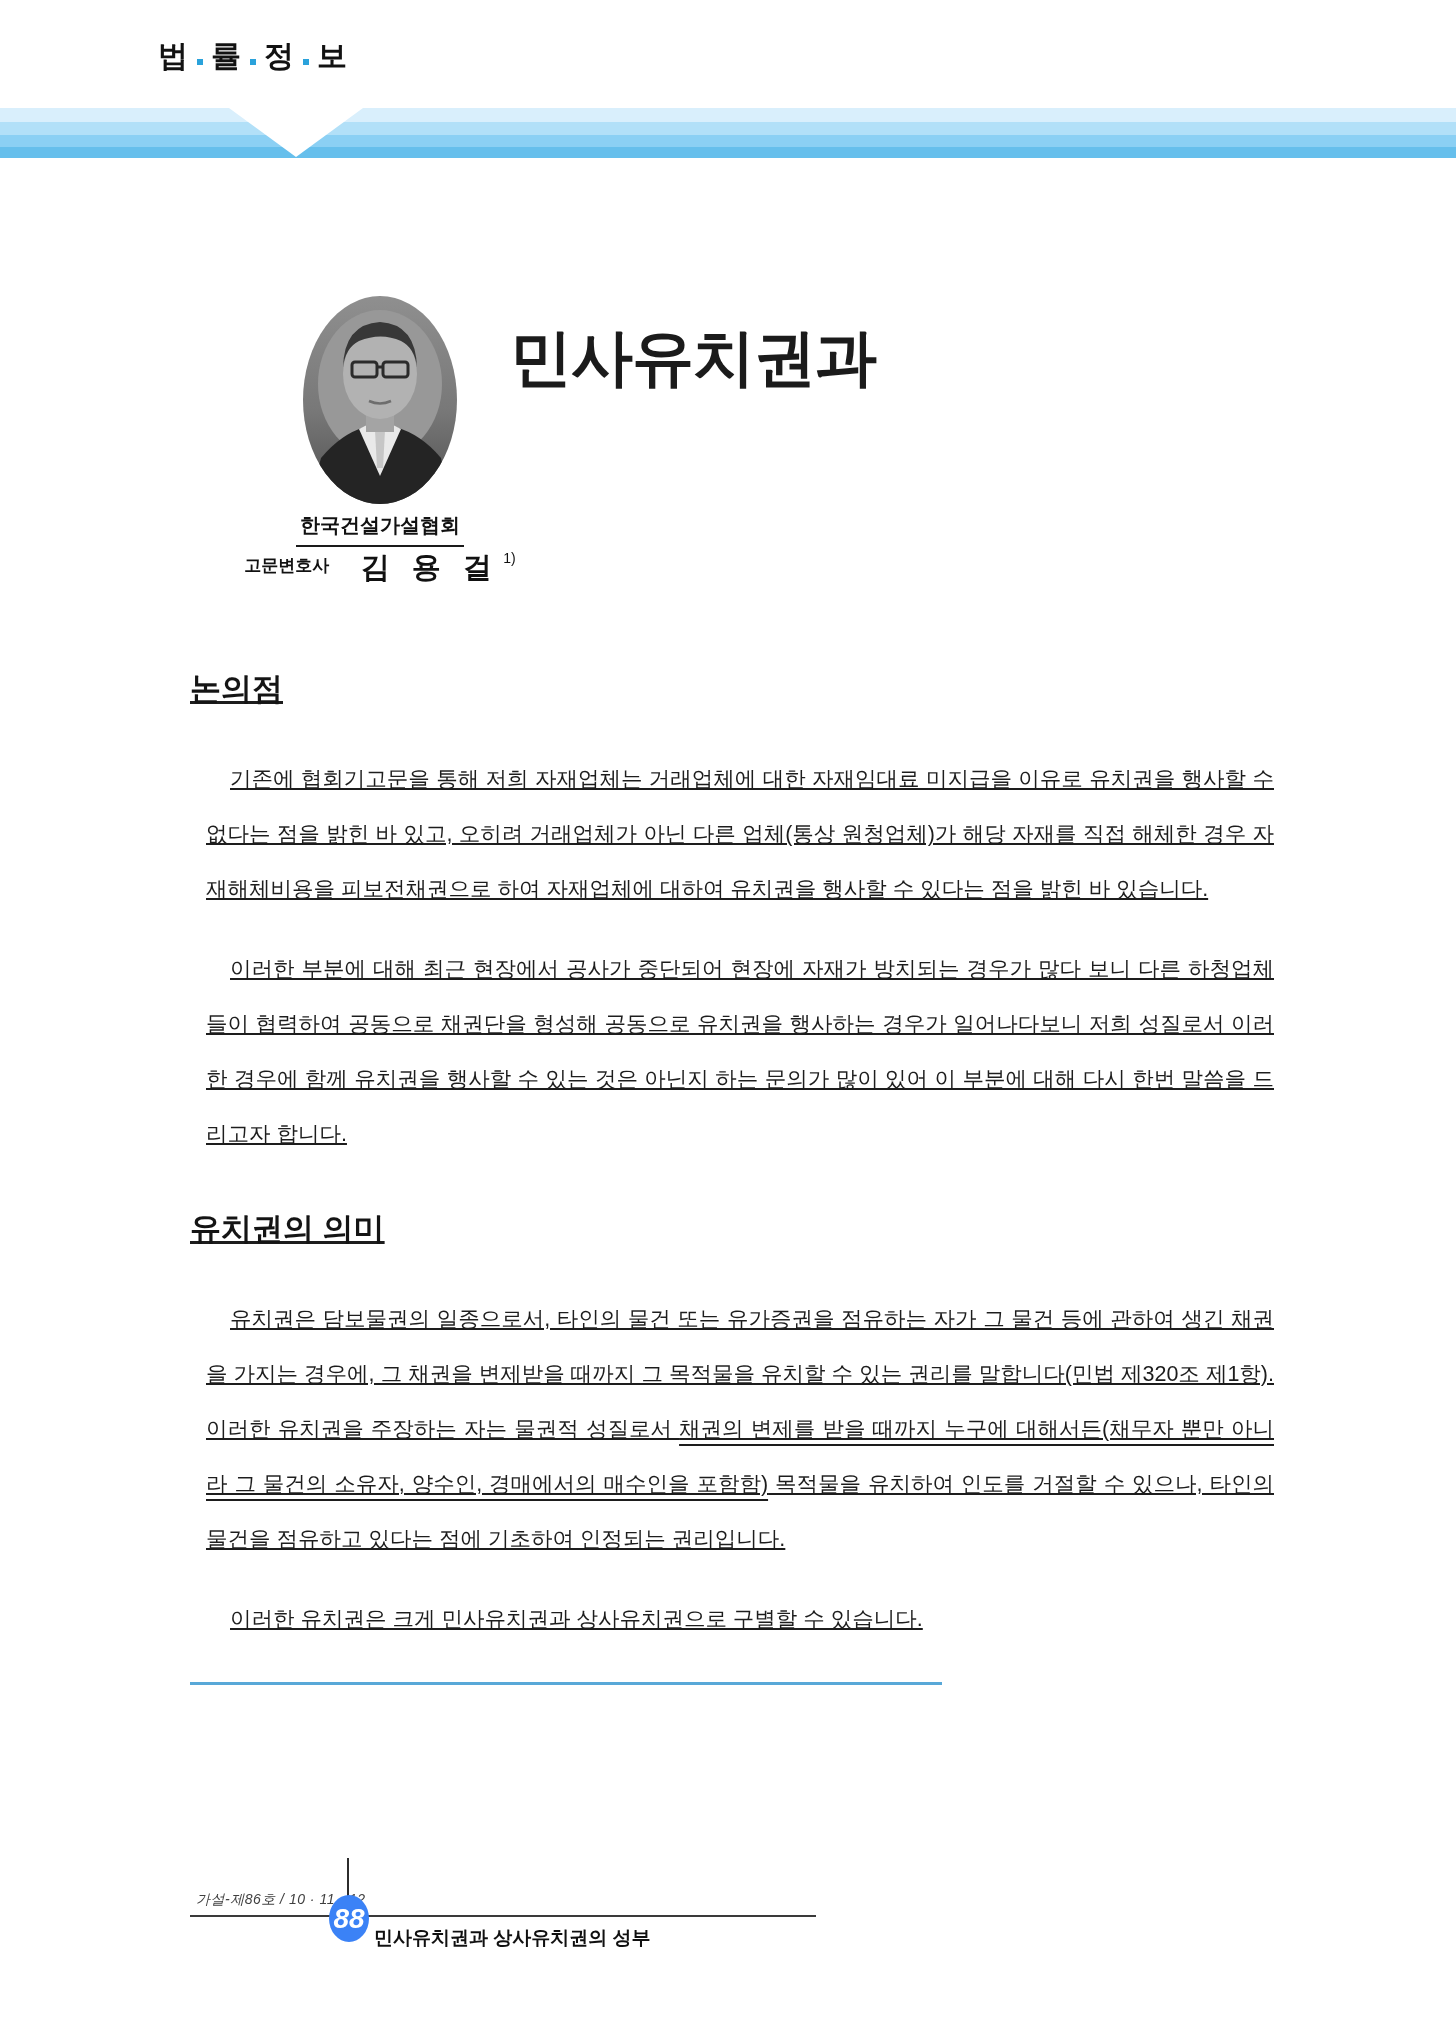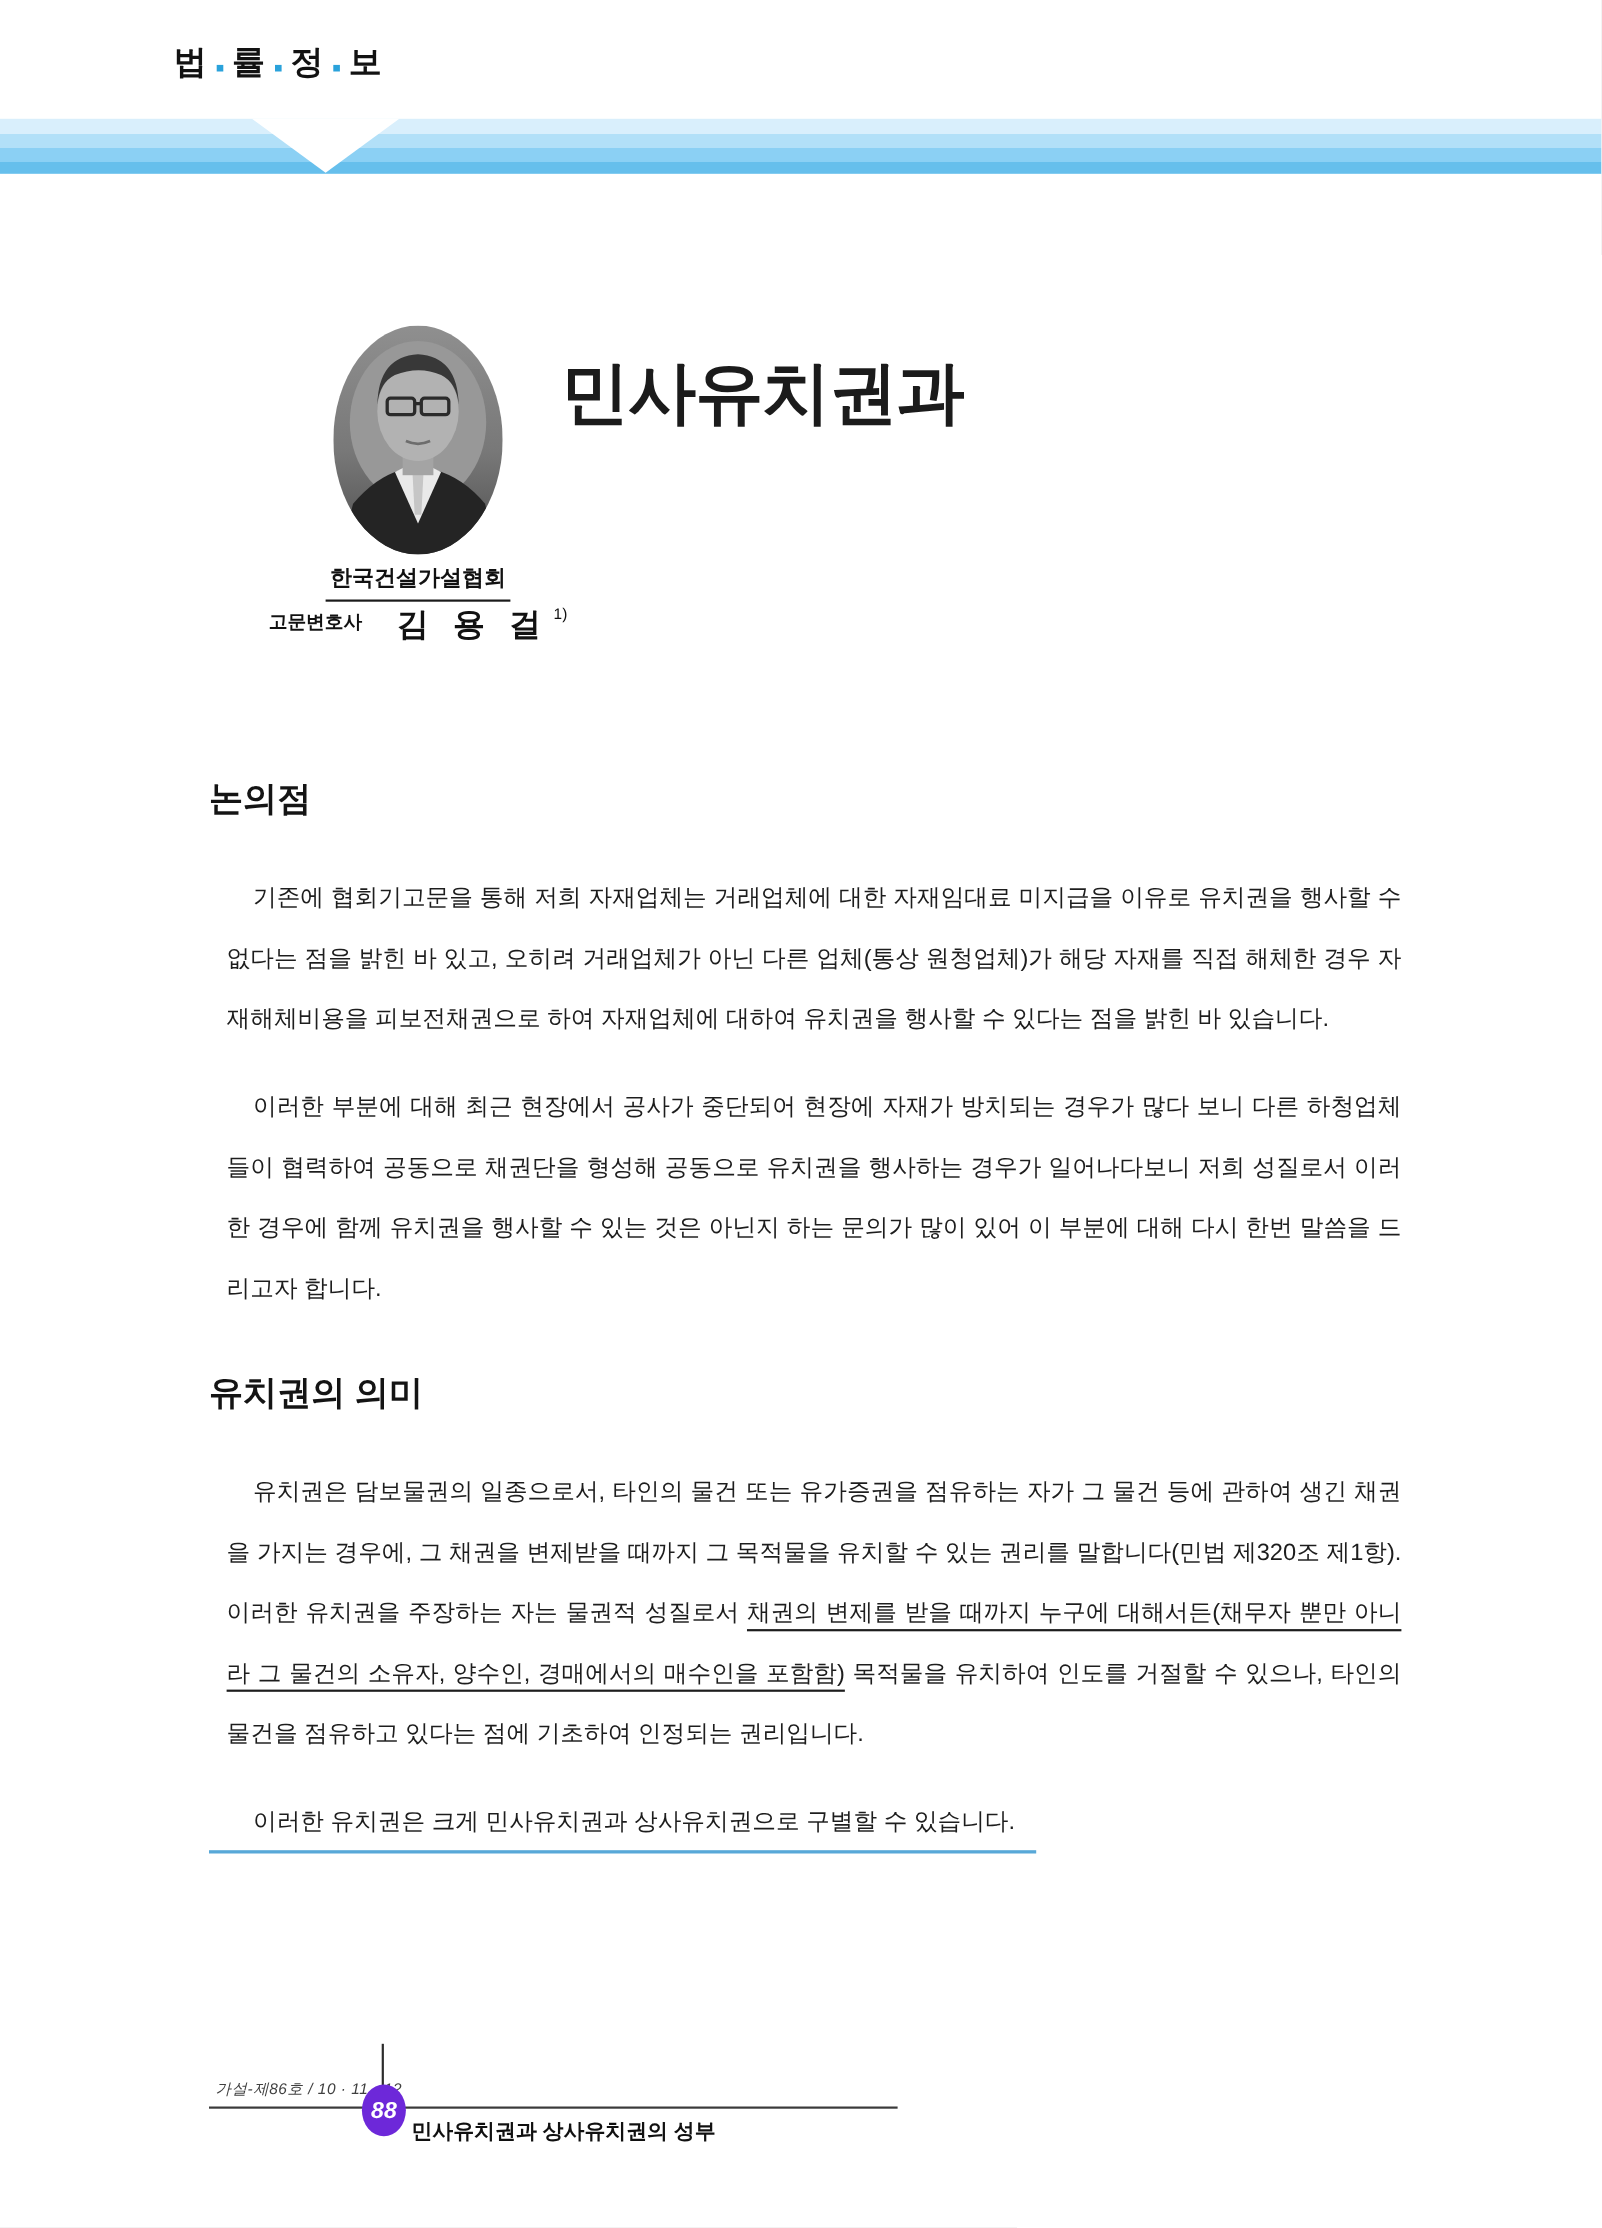--- a/index.html
+++ b/index.html
@@ -48,21 +48,21 @@
   .byline .name { font-size:29px; font-weight:bold; letter-spacing:7px; margin-left:27px; }
   .byline .fn-ref { font-size:14px; vertical-align:14px; }
 
   
   .title {
     position:absolute; left:510px; top:312px; width:680px; text-align:left;
     font-size:62px; line-height:92px; font-weight:900; color:#1b1b1b; letter-spacing:-1px;
   }
 
   
-  .content { position:absolute; left:190px; top:705px; width:1084px; }
+  .content { position:absolute; left:190px; top:668px; width:1084px;text-decoration:underline; }
   .content h2 {
     font-size:31px; font-weight:800; color:#141414; margin:0 0 42px 0; letter-spacing:0;
   }
   .content h2.second { margin-top:46px; }
   .content p {
     font-size:21.5px; line-height:55px; text-align:justify; text-indent:24px;
     margin:0 0 25px 16px; color:#1d1d1d;
   }
   .u-seg {
     text-decoration:underline;
@@ -78,23 +78,23 @@
 
   
   .footer-meta {
     position:absolute; left:196px; top:1891px; font-size:14px; font-style:italic;
     color:#3f3f3f; letter-spacing:0.5px;
   }
   .footer-vline { position:absolute; left:347px; top:1858px; width:2px; height:42px; background:#2c2c2c; }
   .footer-rule { position:absolute; left:190px; top:1915px; width:626px; height:2px; background:#3a3a3a; }
   .footer-badge {
     position:absolute; left:329px; top:1895px; width:40px; height:47px;
-    background:#6d28d9; border-radius:50%;
+    background:#3b82f6; border-radius:50%;
     display:flex; align-items:center; justify-content:center;
-    color:#ffffff; font-size:21px; font-weight:bold; font-style:italic; z-index:2;
+    color:#ffffff; font-size:28px; font-weight:bold; font-style:italic; z-index:2;
   }
   .footer-title { position:absolute; left:374px; top:1925px; font-size:19px; font-weight:800; color:#101010; }
 </style>
 </head>
 <body>
 
 <div class="page">
 
   <div class="header-label">
     <span>법</span>

